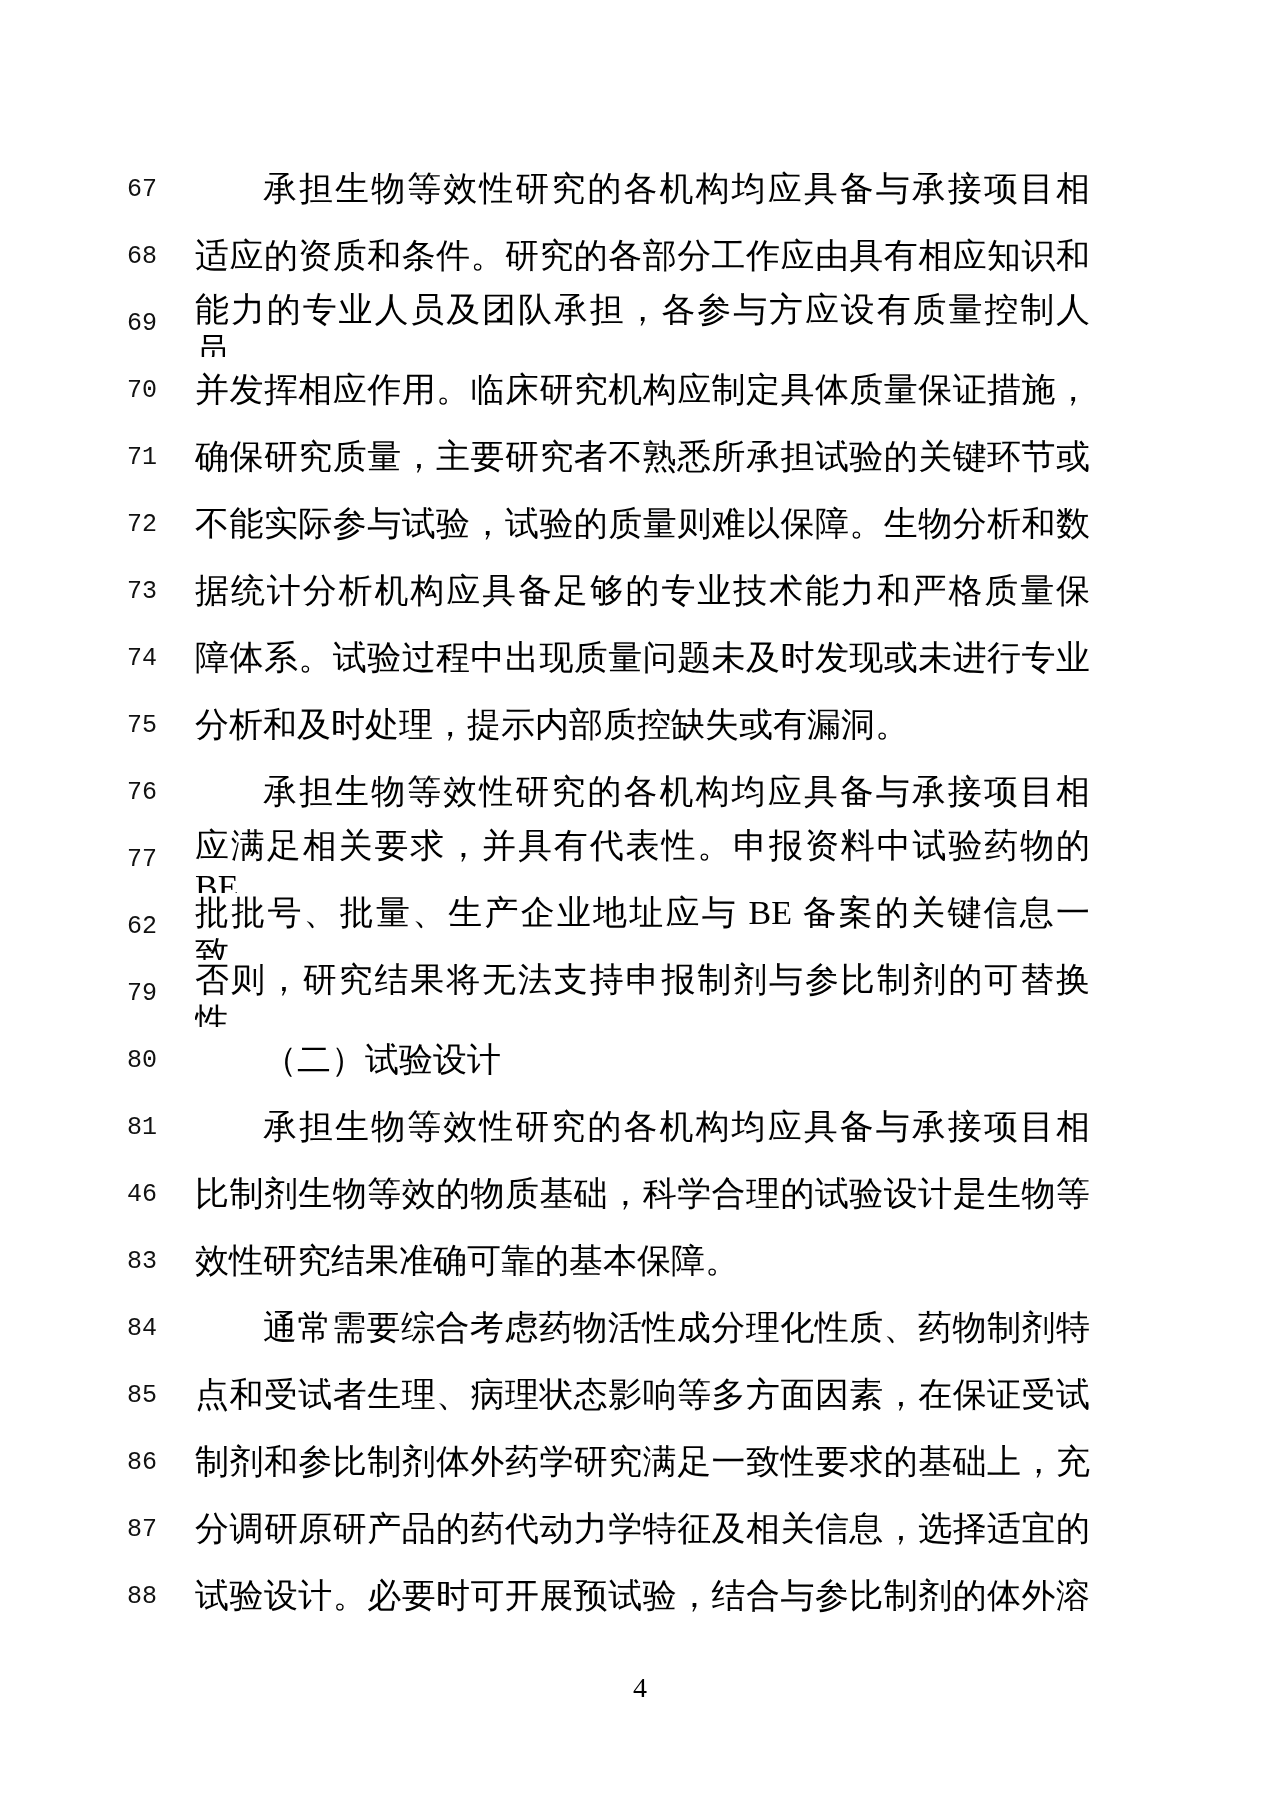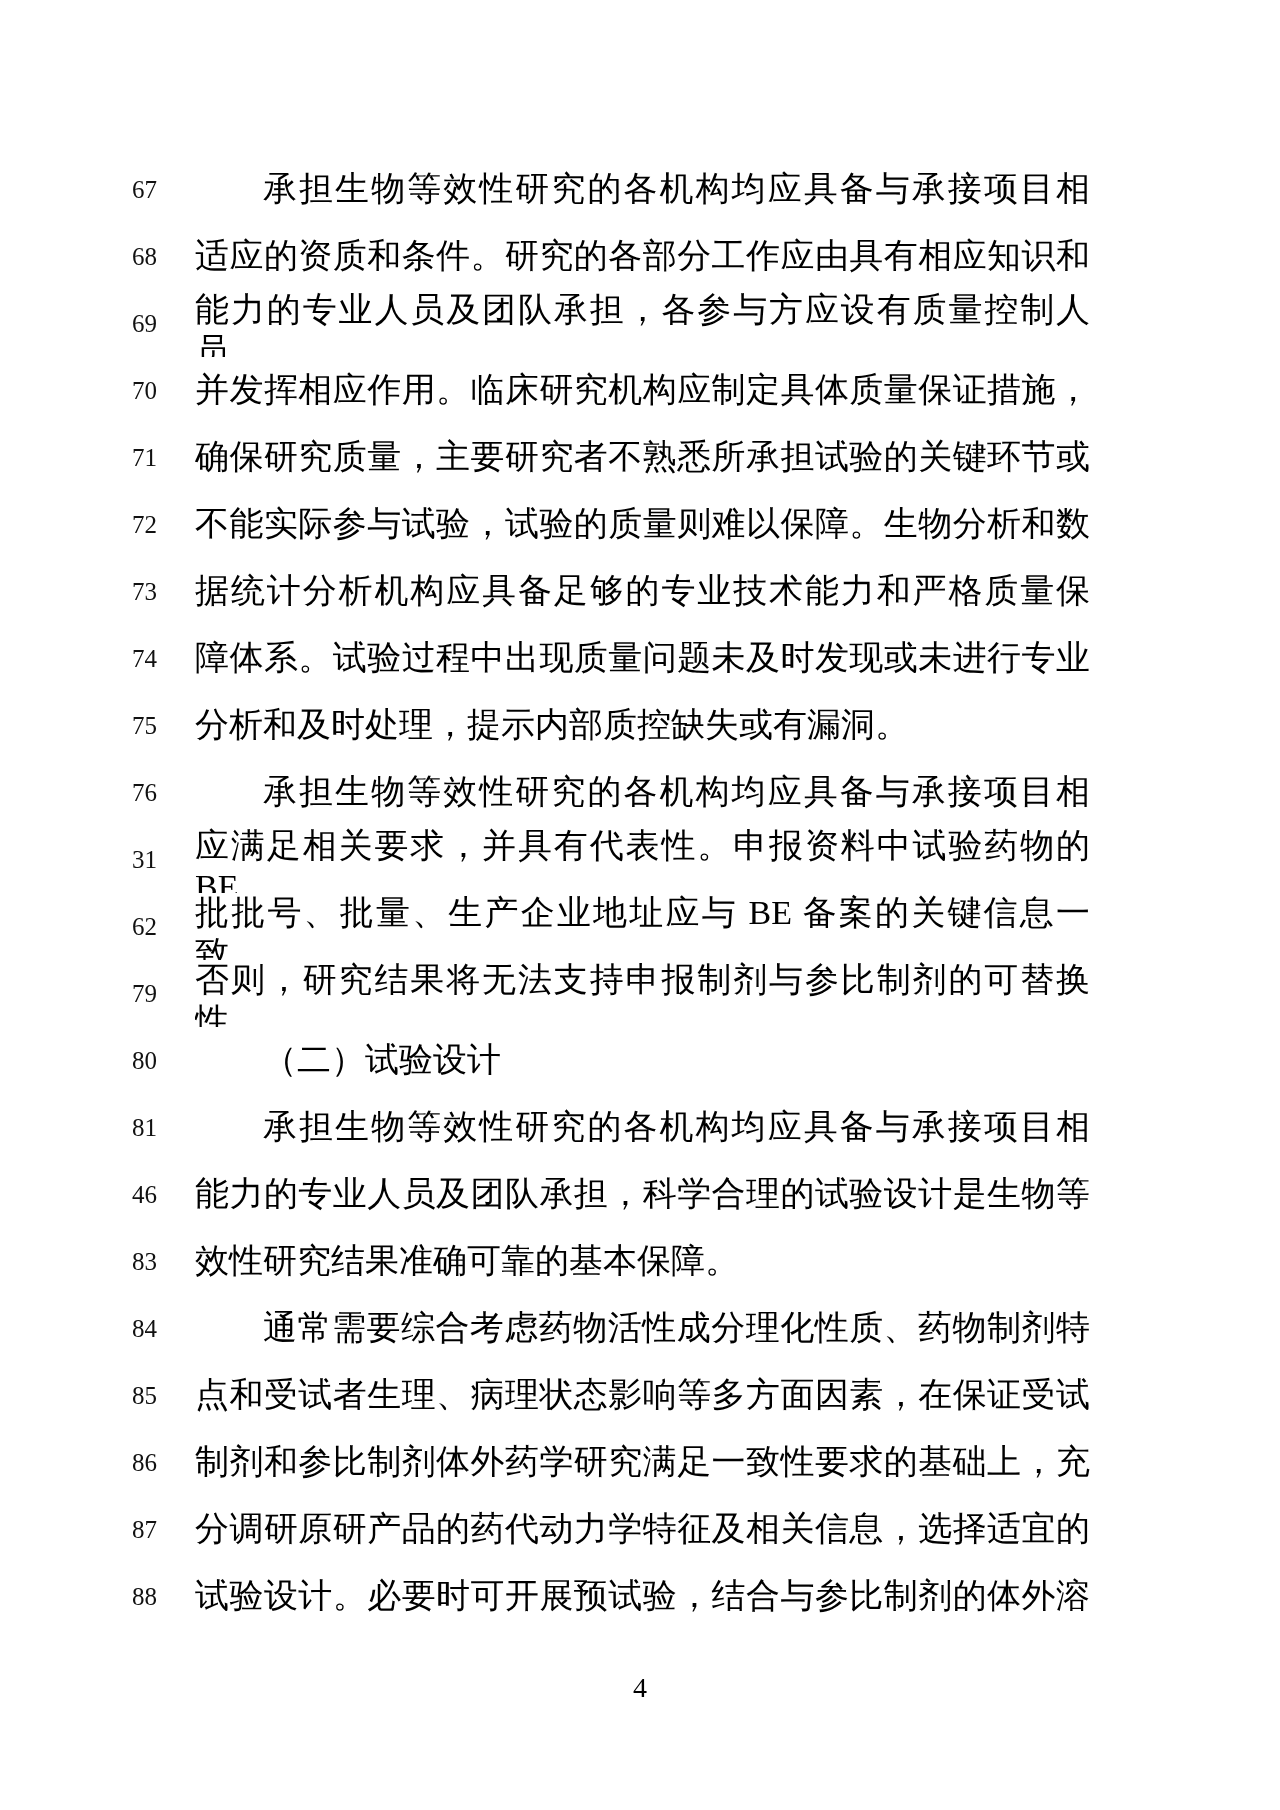--- a/index.html
+++ b/index.html
@@ -23,21 +23,21 @@
   }
   .row {
     display: flex;
     align-items: center;
     height: 67px;
   }
   .lineno {
     flex: 0 0 157px;
     width: 157px;
     text-align: right;
-    font-family: Liberation Serif, serif;
+    font-family: Liberation Mono, monospace;
     font-size: 25px;
     color: #111111;
   }
   .linetext {
     margin-left: 38px;
     width: 895px;
     max-height: 67px;
     overflow: hidden;
     font-size: 34px;
     line-height: 1.2;
@@ -102,42 +102,42 @@
       </div>
       <div class="row">
         <span class="lineno">75</span>
         <div class="linetext">分析和及时处理，提示内部质控缺失或有漏洞。</div>
       </div>
       <div class="row">
         <span class="lineno">76</span>
         <div class="linetext indent justify">承担生物等效性研究的各机构均应具备与承接项目相</div>
       </div>
       <div class="row">
-        <span class="lineno">31</span>
+        <span class="lineno">77</span>
         <div class="linetext justify">应满足相关要求，并具有代表性。申报资料中试验药物的 BE</div>
       </div>
       <div class="row">
         <span class="lineno">62</span>
         <div class="linetext justify">批批号、批量、生产企业地址应与 BE 备案的关键信息一致。</div>
       </div>
       <div class="row">
         <span class="lineno">79</span>
         <div class="linetext justify">否则，研究结果将无法支持申报制剂与参比制剂的可替换性。</div>
       </div>
       <div class="row">
         <span class="lineno">80</span>
         <div class="linetext indent heading">（二）试验设计</div>
       </div>
       <div class="row">
         <span class="lineno">81</span>
         <div class="linetext indent justify">承担生物等效性研究的各机构均应具备与承接项目相</div>
       </div>
       <div class="row">
         <span class="lineno">46</span>
-        <div class="linetext justify">能力的专业人员及团队承担，科学合理的试验设计是生物等</div>
+        <div class="linetext justify">比制剂生物等效的物质基础，科学合理的试验设计是生物等</div>
       </div>
       <div class="row">
         <span class="lineno">83</span>
         <div class="linetext">效性研究结果准确可靠的基本保障。</div>
       </div>
       <div class="row">
         <span class="lineno">84</span>
         <div class="linetext indent justify">通常需要综合考虑药物活性成分理化性质、药物制剂特</div>
       </div>
       <div class="row">

